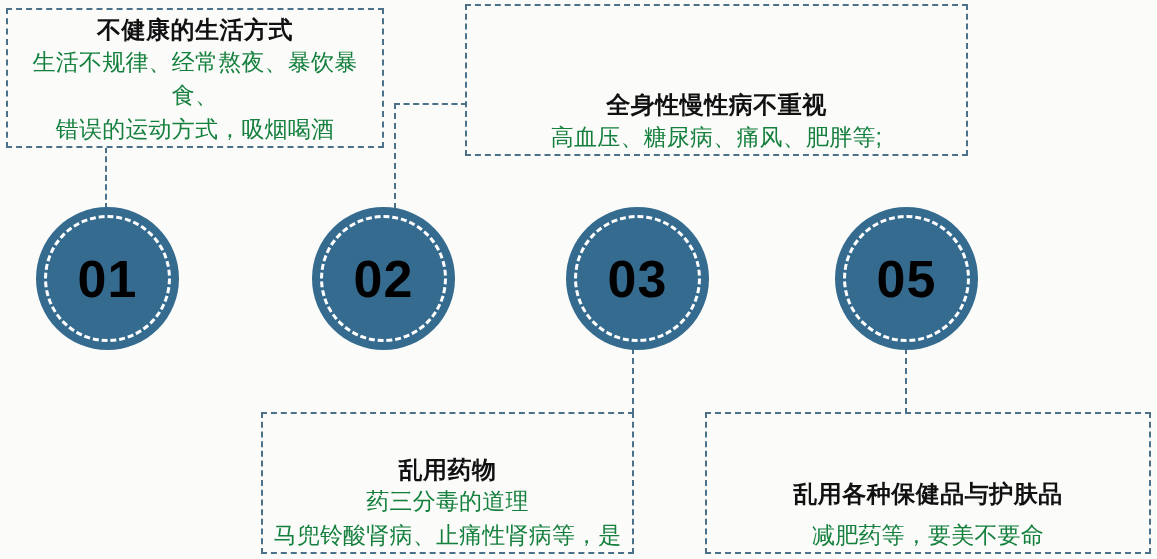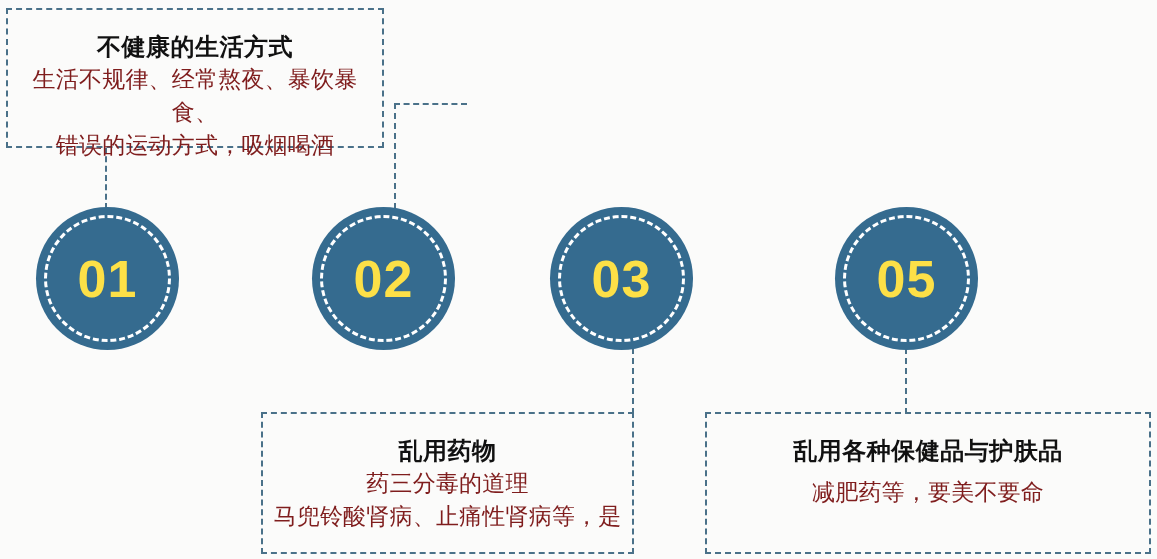--- a/index.html
+++ b/index.html
@@ -20,36 +20,36 @@
 
   
   .info-box {
     position: absolute;
     box-sizing: border-box;
     border: 2px dashed #4a7189;
     background: #fbfbfa;
     display: flex;
     flex-direction: column;
     align-items: center;
-    justify-content: flex-start;
+    justify-content: flex-end;
     text-align: center;
     z-index: 3;
   }
   .box-title {
     font-size: 24px;
     font-weight: bold;
     color: #111111;
     line-height: 1.28;
     letter-spacing: 0.5px;
     white-space: nowrap;
   }
   .box-body {
     font-size: 23px;
     font-weight: normal;
-    color: #7f1d1d;
+    color: #15803d;
     line-height: 1.45;
     letter-spacing: 0.2px;
   }
 
   #box-1 { left: 6px;   top: 8px;   width: 378px; height: 140px; padding-top: 22px; }
   #box-2 { left: 465px; top: 4px;   width: 503px; height: 152px; padding-top: 29px; }
   #box-3 { left: 261px; top: 412px; width: 373px; height: 142px; padding-top: 22px; }
   #box-4 { left: 705px; top: 412px; width: 446px; height: 142px; padding-top: 22px; gap: 9px; }
 
   #box-1 .box-body, #box-3 .box-body { width: 350px; }
@@ -99,29 +99,29 @@
     right: 8px;
     bottom: 8px;
     border: 3px dashed #ffffff;
     border-radius: 50%;
     box-sizing: border-box;
   }
   .step-number {
     position: relative;
     font-size: 52px;
     font-weight: bold;
-    color: #fde047;
+    color: #000000;
     letter-spacing: 1px;
     line-height: 1;
     z-index: 1;
   }
 
   #circle-1 { left: 36px;  top: 207px; }
   #circle-2 { left: 312px; top: 207px; }
-  #circle-3 { left: 550px; top: 207px; }
+  #circle-3 { left: 566px; top: 207px; }
   #circle-4 { left: 835px; top: 207px; }
 </style>
 </head>
 <body>
 
 <div id="infographic">
 
   <div class="conn conn-v" id="conn-1-v"></div>
   <div class="conn conn-h" id="conn-2-h"></div>
   <div class="conn conn-v" id="conn-2-v"></div>
@@ -129,20 +129,26 @@
   <div class="conn conn-v" id="conn-4-v"></div>
 
   <div class="info-box" id="box-1">
     <div class="box-title">不健康的生活方式</div>
     <div class="box-body">
       <div>生活不规律、经常熬夜、暴饮暴食、</div>
       <div>错误的运动方式，吸烟喝酒</div>
     </div>
   </div>
 
+  <div class="info-box" id="box-2">
+    <div class="box-title">全身性慢性病不重视</div>
+    <div class="box-body">
+      <div>高血压、糖尿病、痛风、肥胖等;</div>
+    </div>
+  </div>
 
   <div class="info-box" id="box-3">
     <div class="box-title">乱用药物</div>
     <div class="box-body">
       <div>药三分毒的道理</div>
       <div>马兜铃酸肾病、止痛性肾病等，是</div>
     </div>
   </div>
 
   <div class="info-box" id="box-4">

